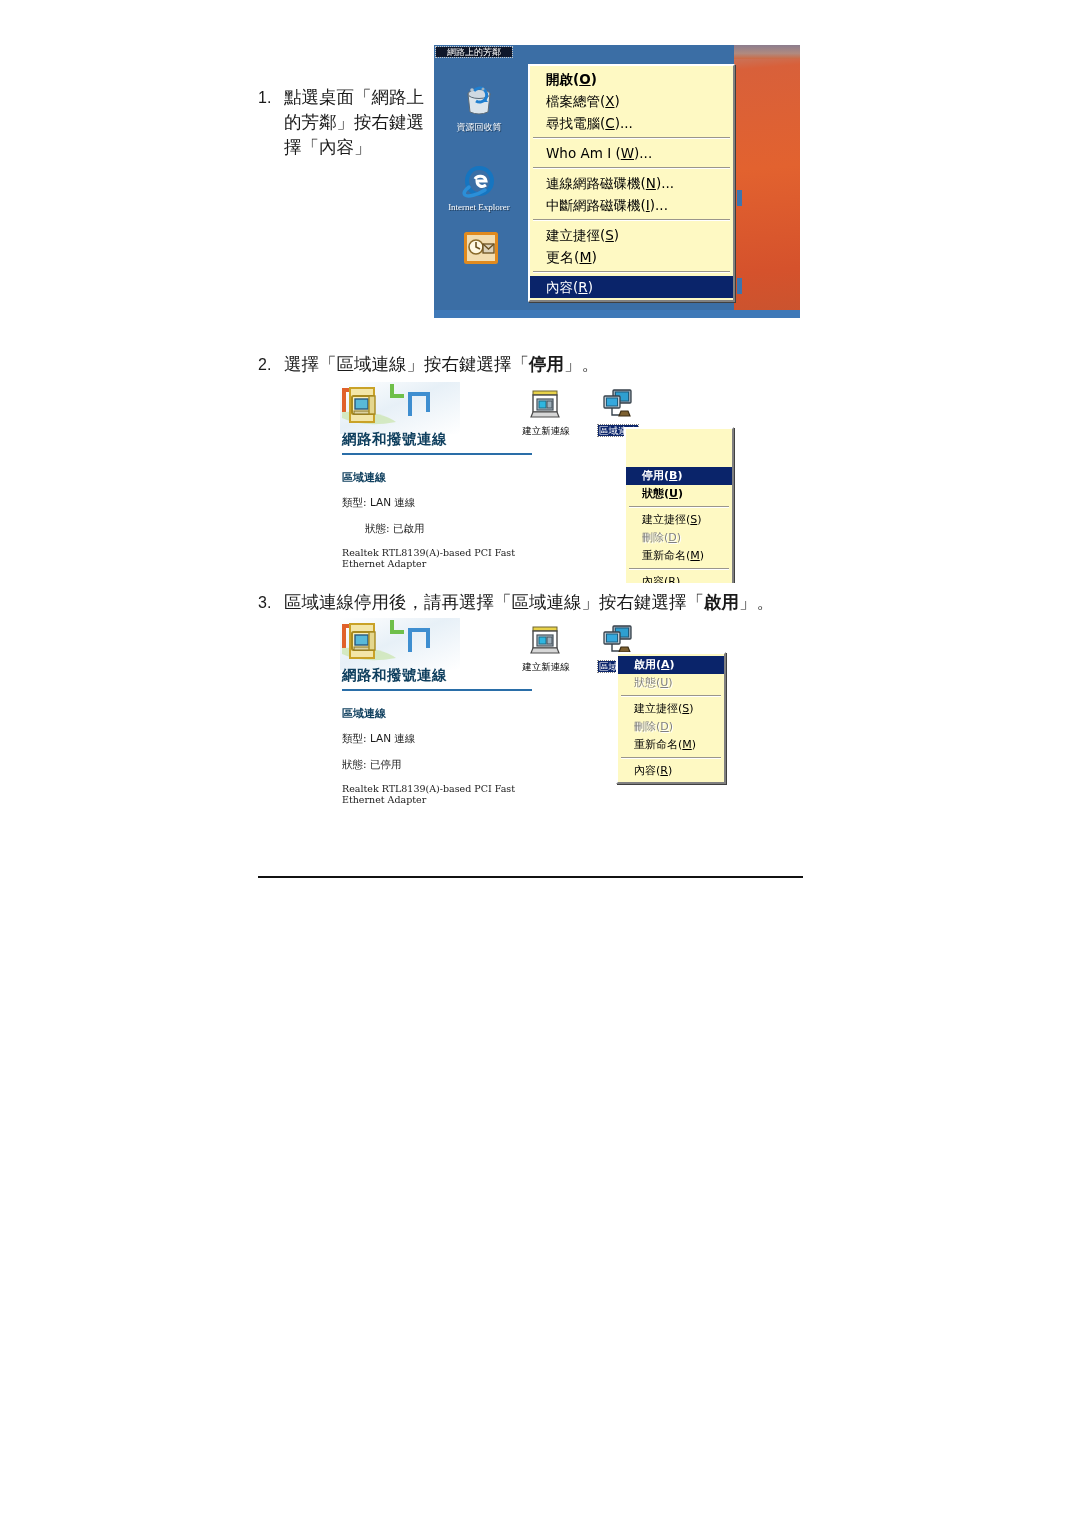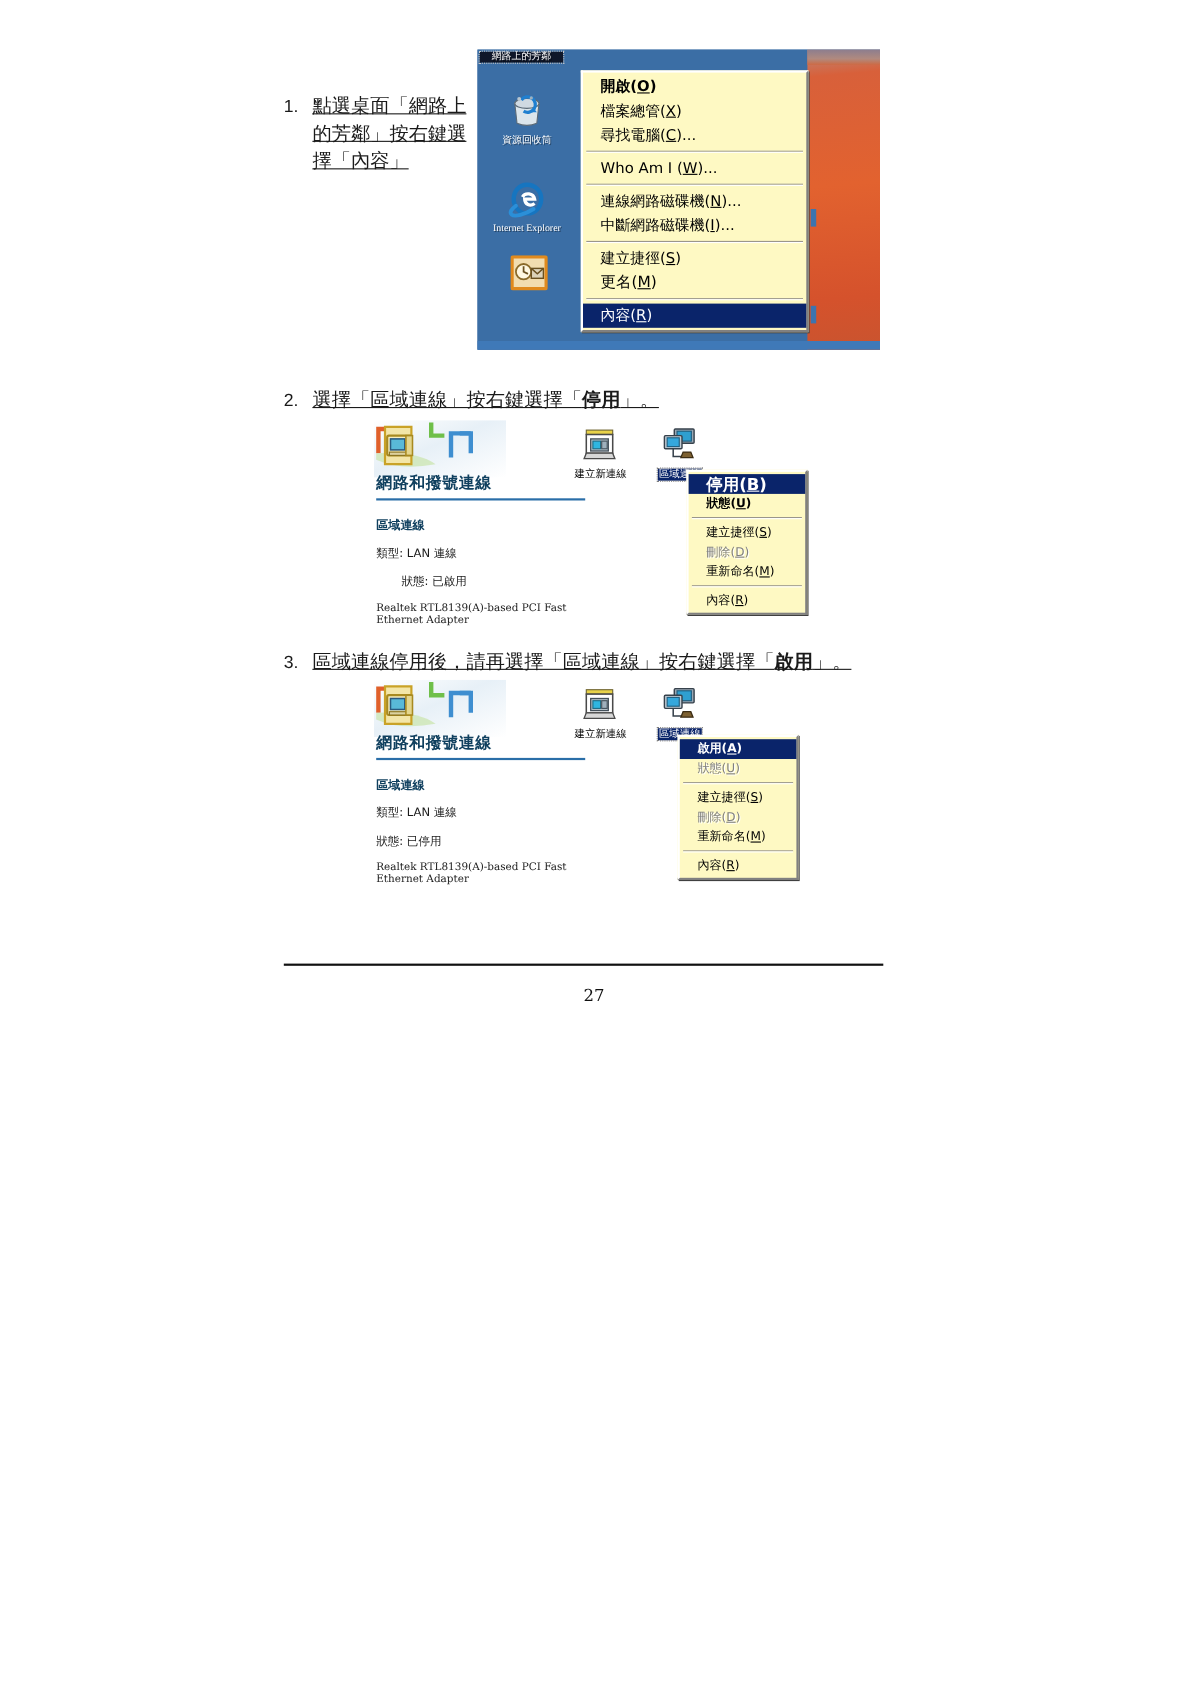--- a/index.html
+++ b/index.html
@@ -33,21 +33,21 @@
     line-height: 25px;
     color: #1a1a1a;
   }
   .step-num {
     width: 26px;
     flex: 0 0 26px;
     font-family: "Liberation Sans", sans-serif;
     font-size: 16px;
     line-height: 25px;
   }
-  .step-body { flex: 1 1 auto; text-decoration: underline; }
+  .step-body { flex: 1 1 auto; }
   .step-body b { font-weight: 700; }
 
   
   #shot1 {
     position: absolute;
     left: 434px;
     top: 45px;
     width: 366px;
     height: 273px;
     overflow: hidden;
@@ -352,21 +352,21 @@
           <rect x="2" y="8" width="16" height="12" rx="1" fill="#c3ccd4" stroke="#37424c" stroke-width="1.3"></rect>
           <rect x="4.5" y="10" width="11" height="8" fill="#35a8dd" stroke="#1d5d7e" stroke-width="1"></rect>
           <path d="M10 20 L10 27 L22 27" fill="none" stroke="#37424c" stroke-width="1.4"></path>
           <path d="M19 23 L26 23 L28 28 L17 28 Z" fill="#7d6030" stroke="#3c2d14" stroke-width="1.2"></path>
         </svg>
       </span>
       <span class="cap">區域連線</span>
     </div>
 
     <div class="ctxmenu" id="menu2" style="left:294px; top:49px; width:110px;">
-        <div class="mi bold sel" style="font-size: 15px; line-height: 16px;"><span>停用</span><span>(<span class="acc">B</span>)</span></div>
+        <div class="mi bold sel" style="font-size: 11px; line-height: 16px; margin-top: 36px;"><span>停用</span><span>(<span class="acc">B</span>)</span></div>
         <div class="mi bold" style="font-size: 11px; line-height: 16px;"><span>狀態</span><span>(<span class="acc">U</span>)</span></div>
         <div class="sep"></div>
         <div class="mi" style="font-size: 11px; line-height: 16px;"><span>建立捷徑</span><span>(<span class="acc">S</span>)</span></div>
         <div class="mi disabled" style="font-size: 11px; line-height: 16px;"><span>刪除</span><span>(<span class="acc">D</span>)</span></div>
         <div class="mi" style="font-size: 11px; line-height: 16px;"><span>重新命名</span><span>(<span class="acc">M</span>)</span></div>
         <div class="sep"></div>
         <div class="mi" style="font-size: 11px; line-height: 16px;"><span>內容</span><span>(<span class="acc">R</span>)</span></div>
       </div>
   </div>
 
@@ -428,30 +428,27 @@
           <rect x="13.5" y="4" width="13" height="9" fill="#2f9fd0" stroke="#1d5d7e" stroke-width="1"></rect>
           <rect x="2" y="8" width="16" height="12" rx="1" fill="#c3ccd4" stroke="#37424c" stroke-width="1.3"></rect>
           <rect x="4.5" y="10" width="11" height="8" fill="#35a8dd" stroke="#1d5d7e" stroke-width="1"></rect>
           <path d="M10 20 L10 27 L22 27" fill="none" stroke="#37424c" stroke-width="1.4"></path>
           <path d="M19 23 L26 23 L28 28 L17 28 Z" fill="#7d6030" stroke="#3c2d14" stroke-width="1.2"></path>
         </svg>
       </span>
       <span class="cap">區域連線</span>
     </div>
 
-    <div class="ctxmenu" id="menu3" style="left:286px; top:54px; width:110px;">
+    <div class="ctxmenu" id="menu3" style="left:286px; top:38px; width:110px;">
         <div class="mi bold sel" style="font-size: 11px; line-height: 16px;"><span>啟用</span><span>(<span class="acc">A</span>)</span></div>
         <div class="mi disabled" style="font-size: 11px; line-height: 16px;"><span>狀態</span><span>(<span class="acc">U</span>)</span></div>
         <div class="sep"></div>
         <div class="mi" style="font-size: 11px; line-height: 16px;"><span>建立捷徑</span><span>(<span class="acc">S</span>)</span></div>
         <div class="mi disabled" style="font-size: 11px; line-height: 16px;"><span>刪除</span><span>(<span class="acc">D</span>)</span></div>
         <div class="mi" style="font-size: 11px; line-height: 16px;"><span>重新命名</span><span>(<span class="acc">M</span>)</span></div>
         <div class="sep"></div>
         <div class="mi" style="font-size: 11px; line-height: 16px;"><span>內容</span><span>(<span class="acc">R</span>)</span></div>
       </div>
   </div>
 
   <div id="footrule"></div>
-  <div id="pagenum">
-    <span class="pagenum-inner">27</span>
-  </div>
 
 </div>
 
 </body></html>

